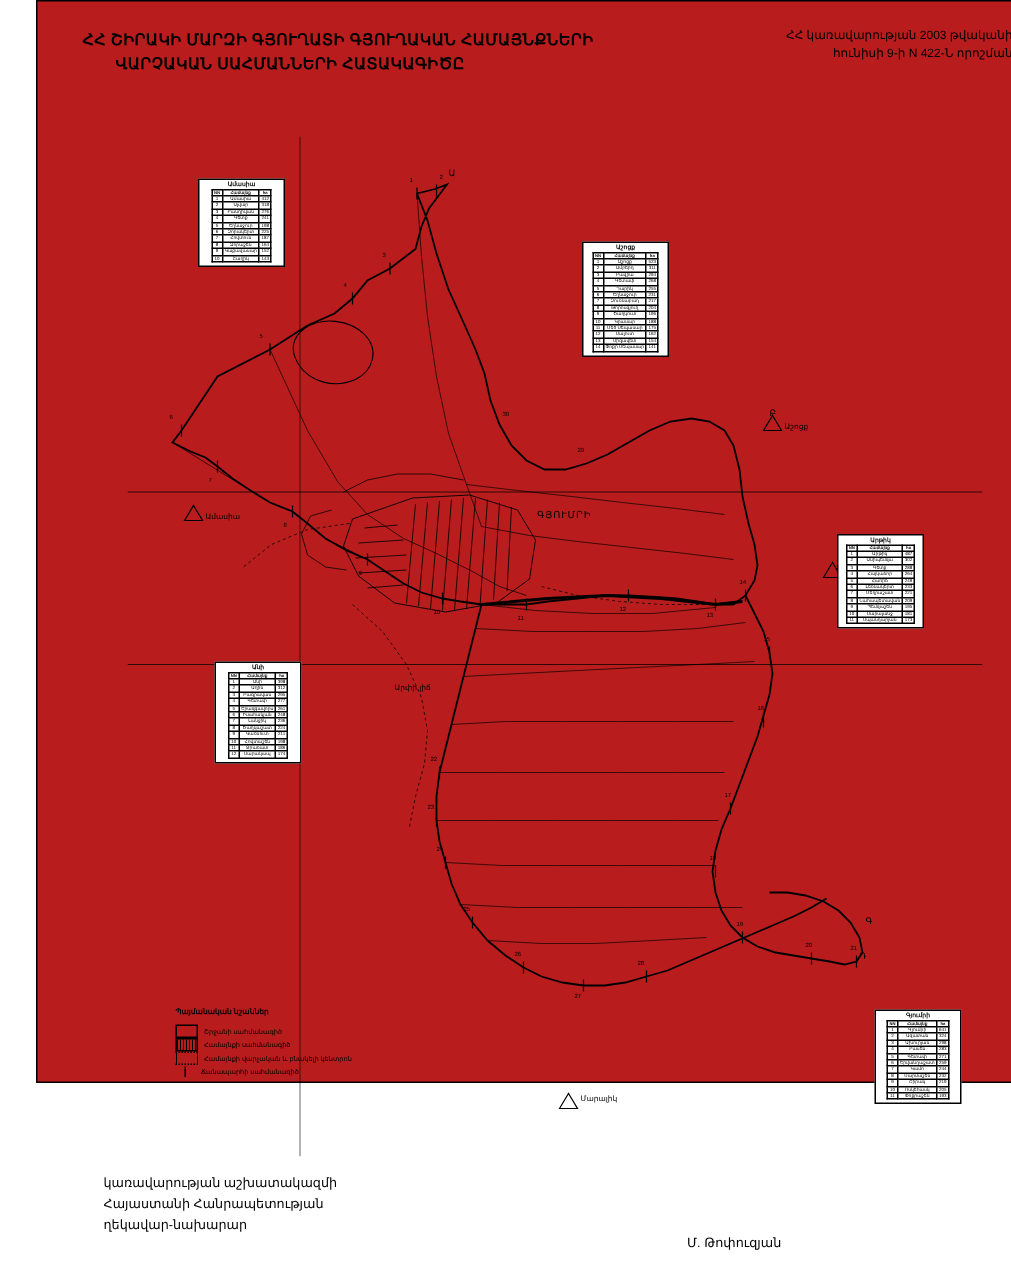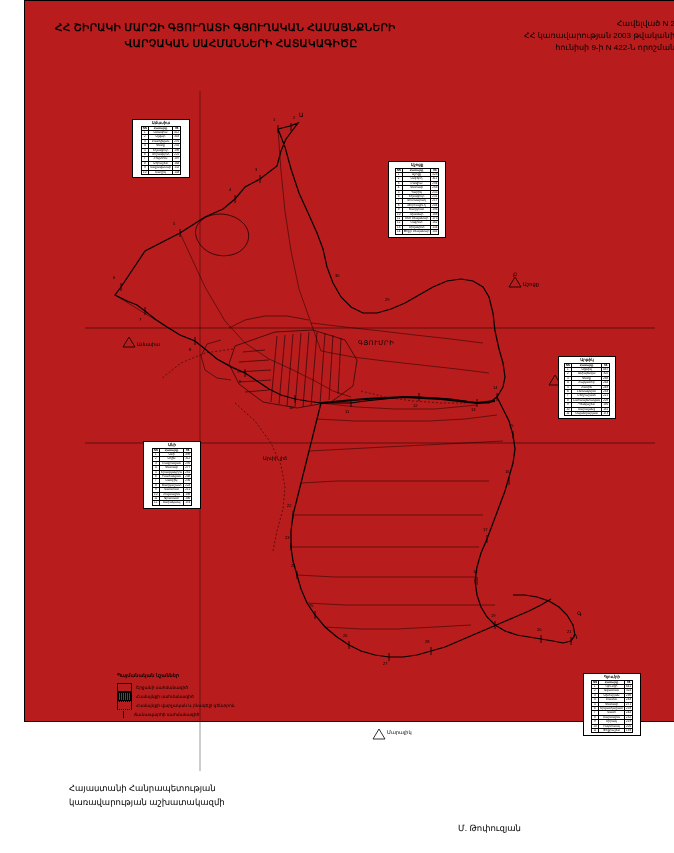--- a/index.html
+++ b/index.html
@@ -15,21 +15,21 @@
     border:1px solid #000; box-sizing:border-box;
     background:#b91c1c;
     margin-left:24px;
   }
   
   .hdr-left {
     position:absolute; left:30px; top:18px; width:350px;
     font-size:10.5px; font-weight:bold; line-height:16px;
     letter-spacing:0.3px;
   }
-  .hdr-left div:nth-child(2){ padding-left:22px;text-align:center; }
+  .hdr-left div:nth-child(2){ padding-left:22px; }
   .hdr-right {
     position:absolute; right:22px; top:17px; width:230px;
     text-align:right; font-size:8px; line-height:12px;
   }
   
   #map {
     position:absolute; left:60px; top:90px; width:570px; height:680px;
   }
   #map svg { display:block; }
   
@@ -98,21 +98,20 @@
 </head>
 <body>
 
 <div id="page">
 
   <div class="hdr-left">
     <div>ՀՀ ՇԻՐԱԿԻ ՄԱՐԶԻ ԳՅՈՒՂԱՏԻ ԳՅՈՒՂԱԿԱՆ ՀԱՄԱՅՆՔՆԵՐԻ</div>
     <div>ՎԱՐՉԱԿԱՆ ՍԱՀՄԱՆՆԵՐԻ ՀԱՏԱԿԱԳԻԾԸ</div>
   </div>
   <div class="hdr-right">
-    <div>Հավելված N 2</div>
     <div>ՀՀ կառավարության 2003 թվականի</div>
     <div>հունիսի 9-ի N 422-Ն որոշման</div>
   </div>
 
   <div id="map">
     <svg width="570" height="680" viewBox="0 0 570 680" xmlns="http://www.w3.org/2000/svg">
 
       <g stroke="#000" stroke-width="0.5" fill="none">
         <line x1="0" y1="237" x2="570" y2="237"></line>
         <line x1="0" y1="352" x2="570" y2="352"></line>
@@ -667,18 +666,19 @@
       <span class="lsym sym-c"></span>
       <span>Համայնքի վարչական և բնակելի կենտրոն</span>
     </div>
     <div class="lrow">
       <span class="lsym sym-d"></span>
       <span>Ճանապարհի սահմանագիծ</span>
     </div>
   </div>
 
   <div class="foot-left">
+    <div>կառավարության աշխատակազմի</div>
     <div>Հայաստանի Հանրապետության</div>
-    <div>կառավարության աշխատակազմի</div>
+    <div>ղեկավար-նախարար</div>
   </div>
   <div class="foot-right">Մ. Թոփուզյան</div>
 
 </div>
 
 </body></html>

